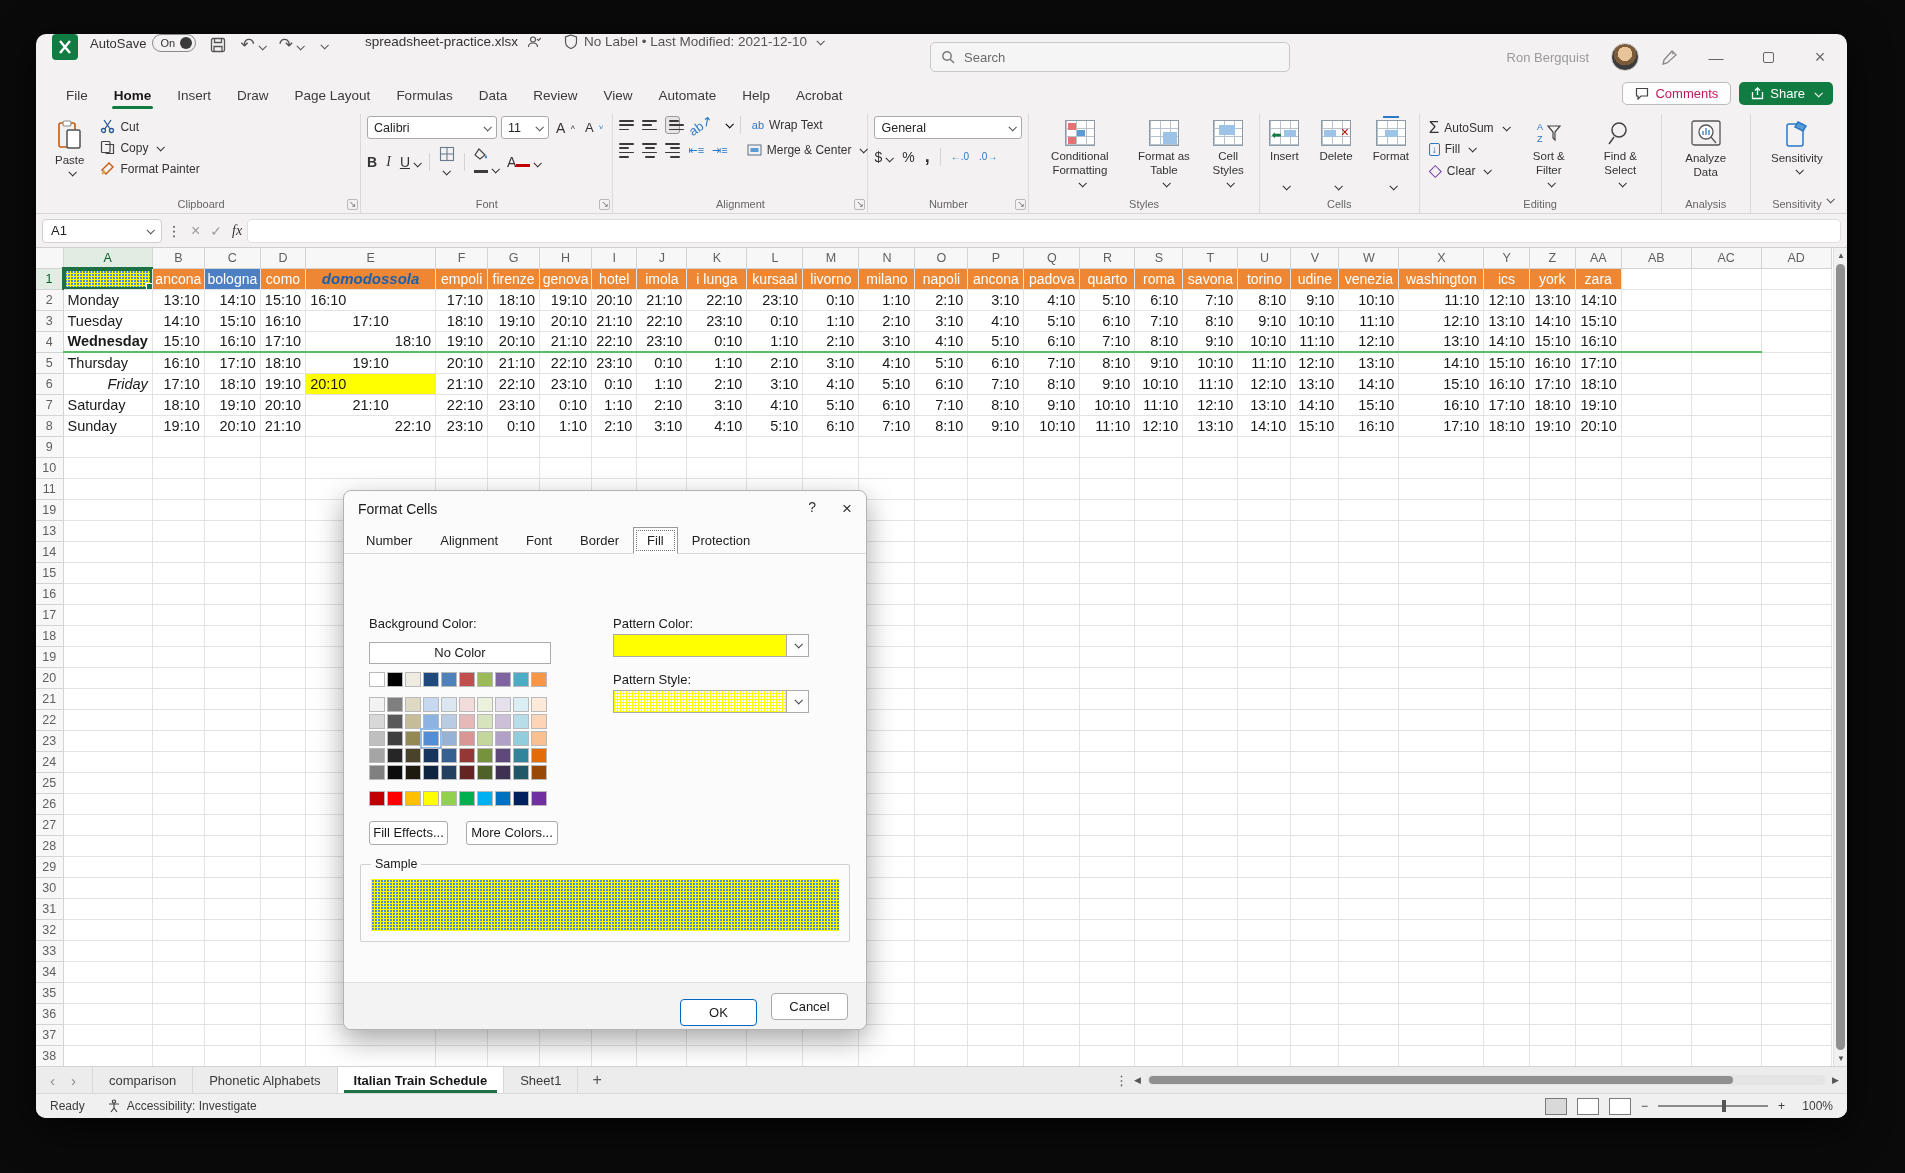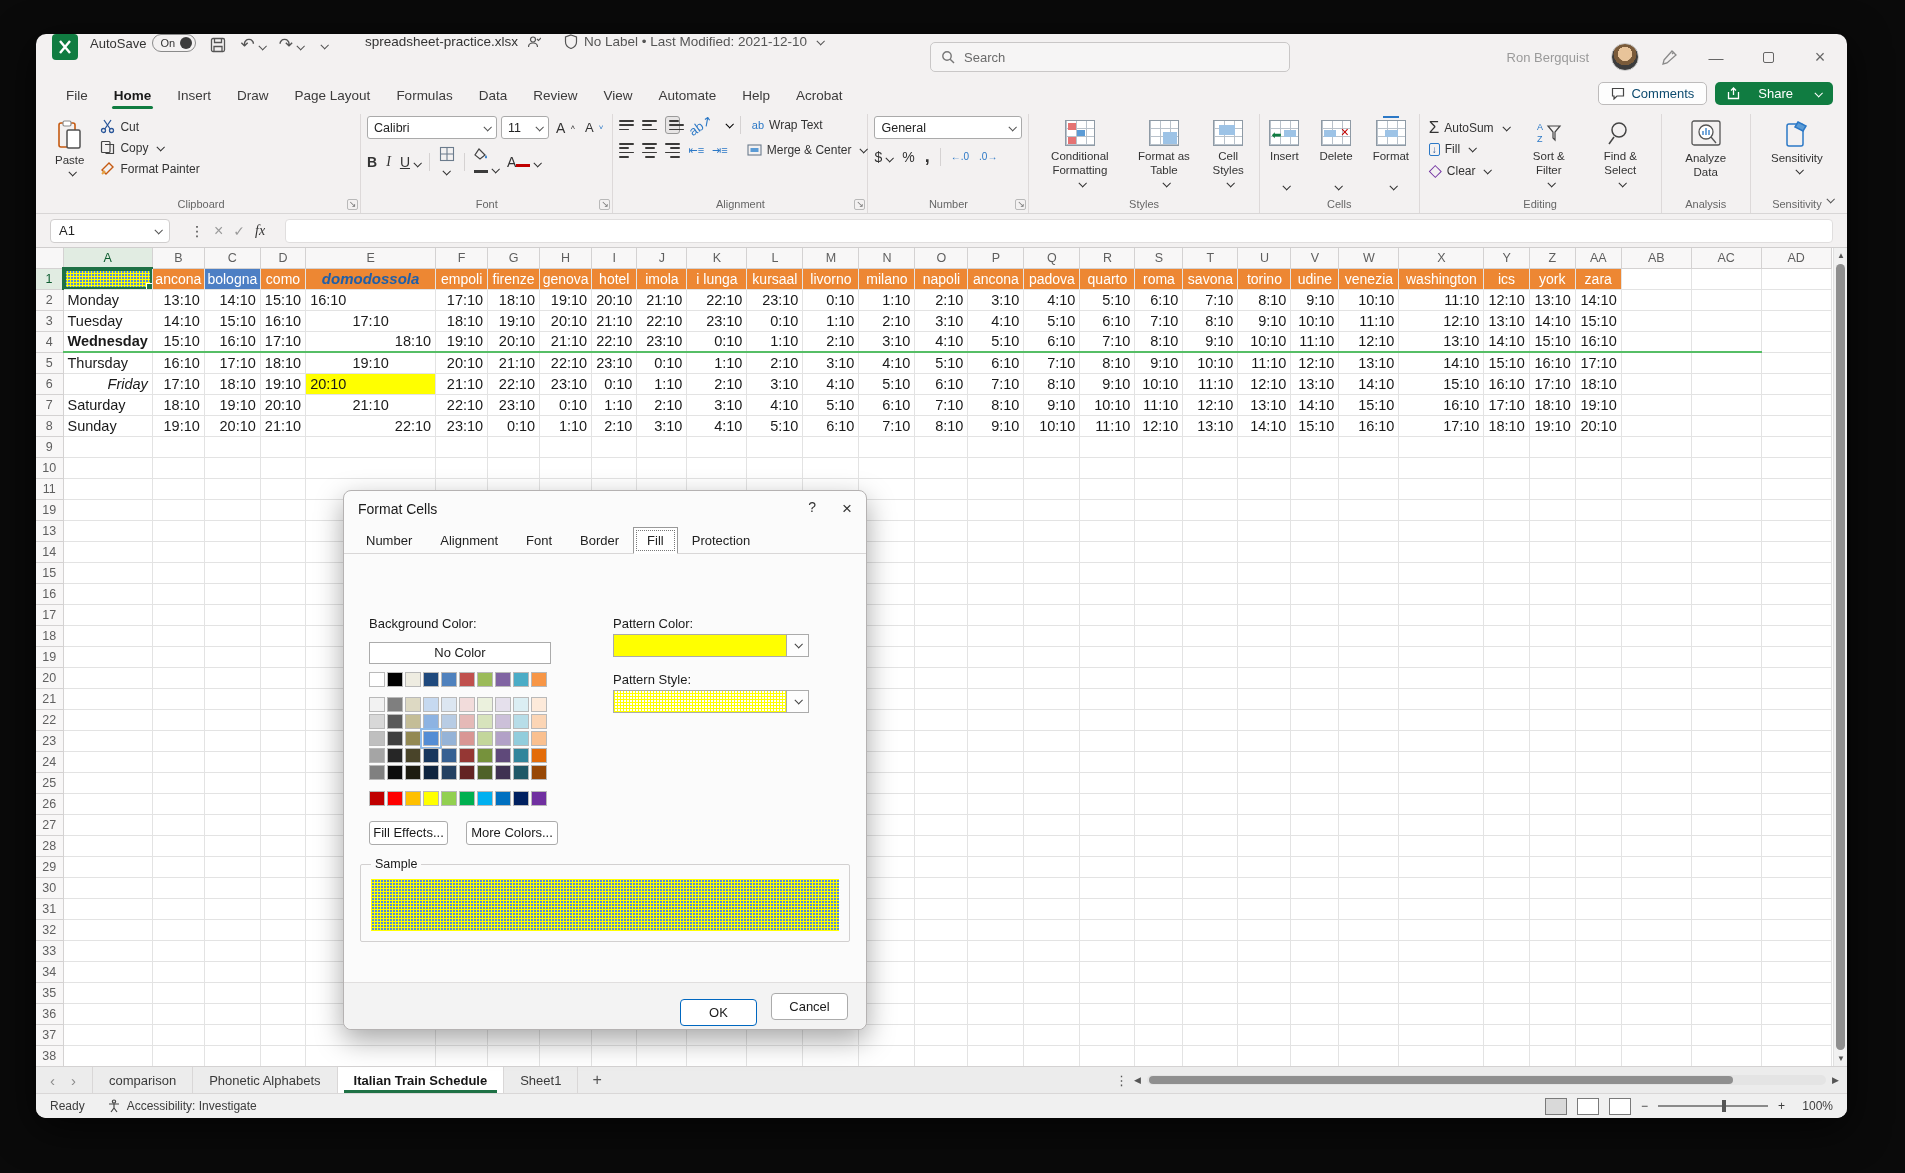--- a/index.html
+++ b/index.html
@@ -22,22 +22,22 @@
   .avatar { width:28px; height:28px; border-radius:50%; background:radial-gradient(circle at 50% 38%, #e8c49a 0 34%, #7a5b3a 35% 55%, #3c3c3c 56% 100%); border:1px solid #ccc; }
   .wbtn { font-size:15px; color:#666; width:30px; text-align:center; }
   .restore-ico { width:11px; height:11px; border:1.3px solid #666; border-radius:2px; display:inline-block; }
 
   
   .menurow { height:30px; display:flex; align-items:center; padding:0 10px 0 18px; gap:2px; flex:0 0 auto; position:relative; }
   .mtab { padding:4px 12px; font-size:13.5px; color:#3c3b3b; border-radius:3px; }
   .mtab.active { font-weight:bold; color:#1a1a1a; position:relative; }
   .mtab.active::after { content:""; position:absolute; left:10px; right:10px; bottom:-2px; height:3px; background:#107C41; border-radius:2px; }
   .mr-right { position:absolute; right:14px; top:2px; display:flex; gap:8px; align-items:center; }
-  .btn-comments { display:flex; align-items:center; gap:6px; border:1px solid #bdbbbb; background:#fdfdfd; border-radius:5px; padding:3px 12px; font-size:13px; color:#0c4a6e; }
-  .btn-share { display:flex; align-items:center; gap:18px; background:#107C41; color:#fff; border-radius:5px; padding:4px 12px; font-size:13px; }
+  .btn-comments { display:flex; align-items:center; gap:6px; border:1px solid #bdbbbb; background:#fdfdfd; border-radius:5px; padding:3px 12px; font-size:13px; color:#be185d; }
+  .btn-share { display:flex; align-items:center; gap:6px; background:#107C41; color:#fff; border-radius:5px; padding:4px 12px; font-size:13px; }
 
   
   .ribbon { height:104px; background:#f3f1f1; border-bottom:1px solid #d8d6d6; display:flex; flex:0 0 auto; padding:4px 4px 0 6px; position:relative; }
   .rgroup { display:flex; flex-direction:column; position:relative; padding:2px 6px 0 6px; border-right:1px solid #ddd9d9; }
   .rgroup-body { flex:1; display:flex; align-items:flex-start; gap:6px; }
   .rgroup-label { text-align:center; font-size:11px; color:#666; padding:2px 0 3px; position:relative; }
   .launcher { position:absolute; right:2px; bottom:3px; font-size:9px; color:#777; border:1px solid #b9b9b9; border-radius:2px; width:11px; height:11px; line-height:9px; text-align:center; }
   .bigbtn { display:flex; flex-direction:column; align-items:center; justify-content:flex-start; gap:3px; padding:4px 7px; border-radius:4px; font-size:11.5px; color:#333; text-align:center; line-height:1.25; }
   .smallcol { display:flex; flex-direction:column; gap:4px; padding-top:2px; }
   .smallbtn { display:flex; align-items:center; gap:5px; font-size:12px; color:#333; padding:1px 3px; border-radius:3px; white-space:nowrap; }
@@ -51,21 +51,21 @@
   .bars i { height:1.8px; background:#3b3a39; border-radius:1px; }
   .boxed { border:1px solid #9a9a9a; background:#e7e5e5; border-radius:3px; padding:3px; }
   .tbl-ico { width:30px; height:26px; border:1px solid #8e9aa5; background:
       repeating-linear-gradient(0deg,#b9c2cb 0 1px,transparent 1px 8px),
       repeating-linear-gradient(90deg,#b9c2cb 0 1px,transparent 1px 10px),#fff; position:relative; }
   .ovl { position:absolute; }
   .ico18 { font-size:17px; line-height:1; }
   .grn { color:#107C41; } .blu { color:#2b579a; } .pur { color:#7030A0; } .red { color:#C00000; }
 
   
-  .fxrow { height:34px; background:#f3f1f1; display:flex; align-items:center; padding:4px 14px; gap:16px; flex:0 0 auto; border-bottom:1px solid #d0cece; }
+  .fxrow { height:34px; background:#f3f1f1; display:flex; align-items:center; padding:4px 6px; gap:1px; flex:0 0 auto; border-bottom:1px solid #d0cece; }
   .namebox { width:120px; height:24px; background:#fff; border:1px solid #d0cece; border-radius:4px; display:flex; align-items:center; padding:0 8px; font-size:13px; color:#222; }
   .fx-ctl { display:flex; align-items:center; gap:10px; color:#9a9a9a; font-size:14px; padding:0 4px; }
   .fxinput { flex:1; height:24px; background:#fff; border:1px solid #e0dede; border-radius:4px; }
 
   
   .gridwrap { flex:1; position:relative; background:#fff; overflow:hidden; }
   table.sheet { border-collapse:collapse; table-layout:fixed; }
   .sheet td { border-right:1px solid #e3e3e3; border-bottom:1px solid #e3e3e3; height:21px; font-size:14.5px; color:#1a1a1a; padding:0 4px; overflow:hidden; white-space:nowrap; }
   .sheet td.hd { background:#f8f7f7; border-right:1px solid #d4d2d2; border-bottom:1px solid #d4d2d2; color:#5f5f5f; font-size:12.5px; text-align:center; padding:0; height:20px; }
   .sheet td.hd.sel { background:#e1ece2; color:#0d5c2f; }

